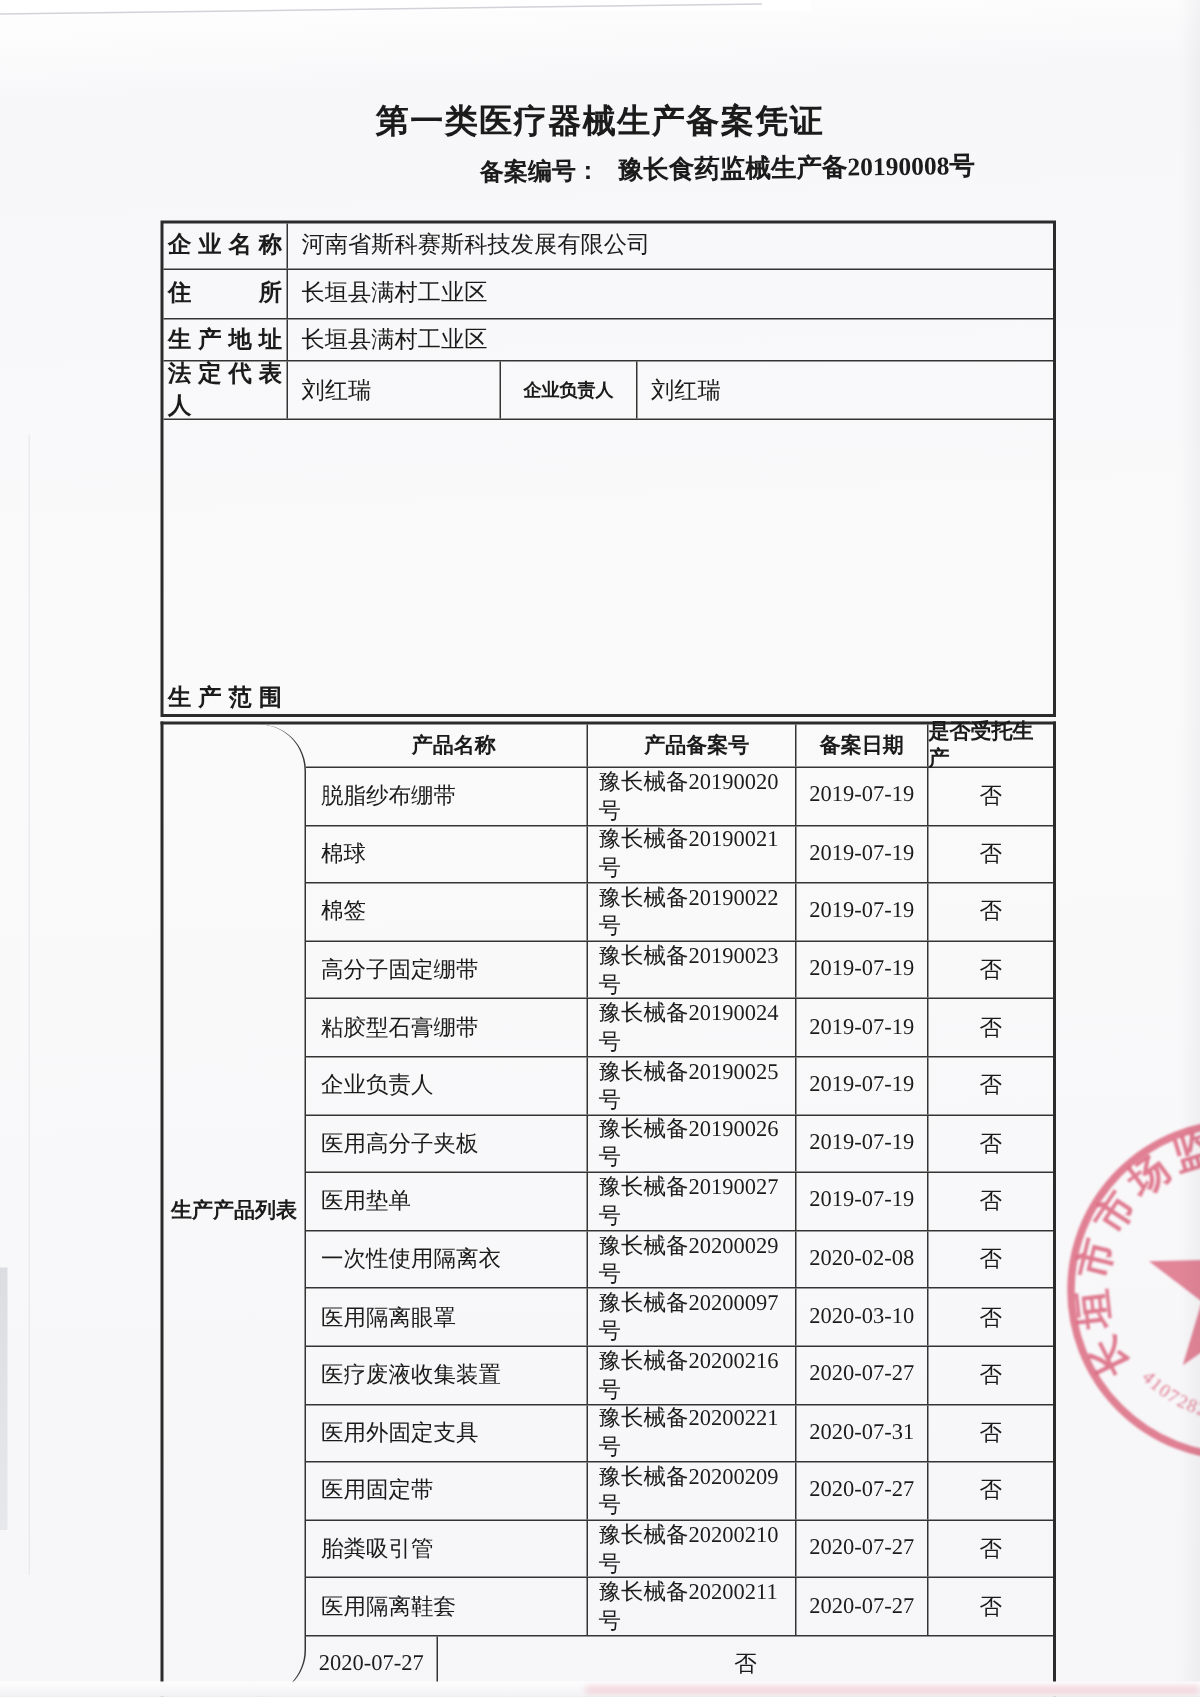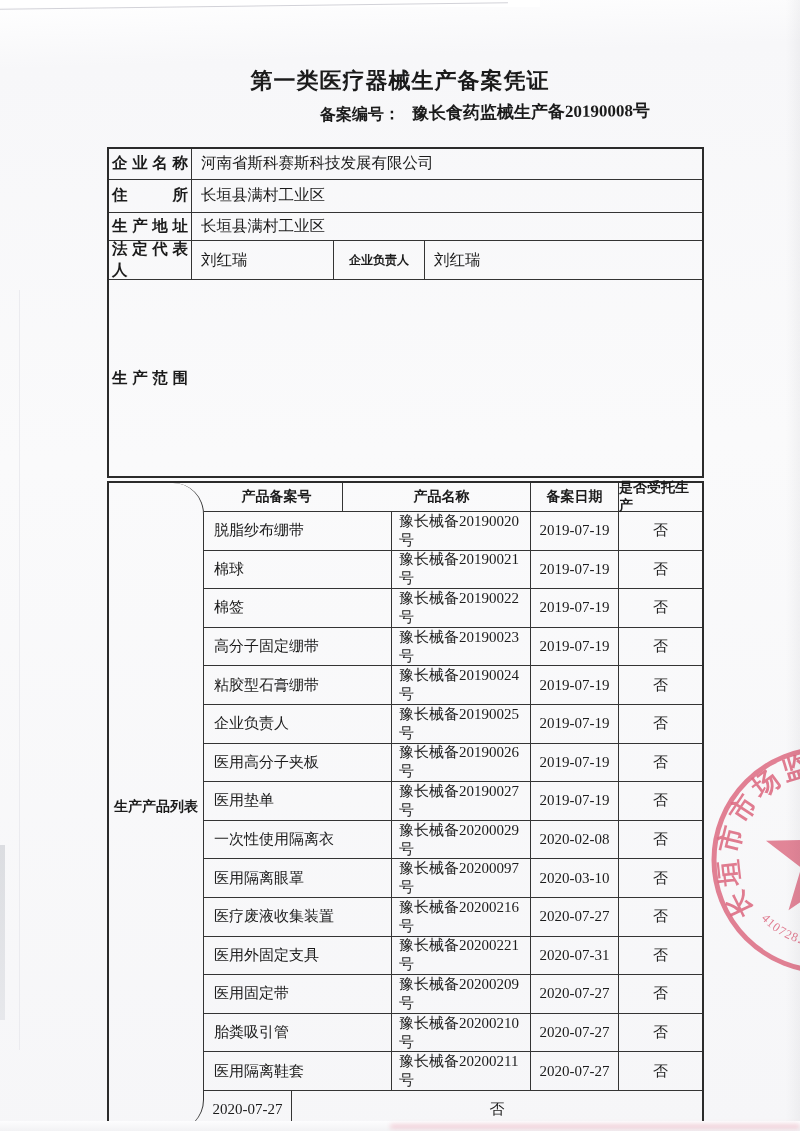--- a/index.html
+++ b/index.html
@@ -39,21 +39,21 @@
   .r1{height:29.6px}.r2{height:32.6px}.r3{height:26.6px}.r4{height:38.6px}
   .i-cell{display:flex;align-items:center;box-sizing:border-box;border-right:1.4px solid #343434;}
   .i-cell:last-child{border-right:none;}
   .i-label{width:83px;flex:none;padding-left:3px;}
   .i-label .jt{display:block;width:76px;font-size:15.5px;font-weight:700;
     text-align:justify;text-align-last:justify;font-family:Liberation Serif, serif;}
   .i-value{flex:1;padding-left:9px;font-size:15.5px;}
   .i-val-mid{width:142px;flex:none;padding-left:9px;font-size:15.5px;}
   .i-label2{width:91px;flex:none;justify-content:center;font-size:12px;font-weight:700;}
   .scope-row{align-items:stretch;}
-  .scope-label{align-items:center;}
+  .scope-label{align-items:flex-end;}
   .scope-value{display:block;padding:5px 10px 0 10px;font-size:15.5px;line-height:26px;}
 
   
   .product-table{position:absolute;left:107px;top:481px;width:597px;height:650px;
     border:2px solid #2b2b2b;border-bottom:none;box-sizing:border-box;display:flex;}
   .side-label{width:95px;flex:none;border-right:1.4px solid #343434;display:flex;
     align-items:center;padding-left:5px;box-sizing:border-box;border-radius:31px;}
   .side-label .jt{display:block;width:84px;font-size:14px;font-weight:700;
     text-align:justify;text-align-last:justify;}
   .p-main{flex:1;display:flex;flex-direction:column;}
@@ -124,22 +124,22 @@
         </div>
     </div>
   </div>
 
   <div class="product-table">
     <div class="side-label">
         <span class="jt">生产产品列表</span>
       </div>
     <div class="p-main">
       <div class="p-header">
+        <div class="h-cell c-name">产品名称</div>
         <div class="h-cell c-no">产品备案号</div>
-        <div class="h-cell c-name">产品名称</div>
         <div class="h-cell c-date">备案日期</div>
         <div class="h-cell c-ent">是否受托生产</div>
       </div>
       <div>
     <div class="p-row">
       <div class="p-cell c-name">脱脂纱布绷带</div>
       <div class="p-cell c-no">豫长械备20190020号</div>
       <div class="p-cell c-date">2019-07-19</div>
       <div class="p-cell c-ent">否</div>
     </div>

